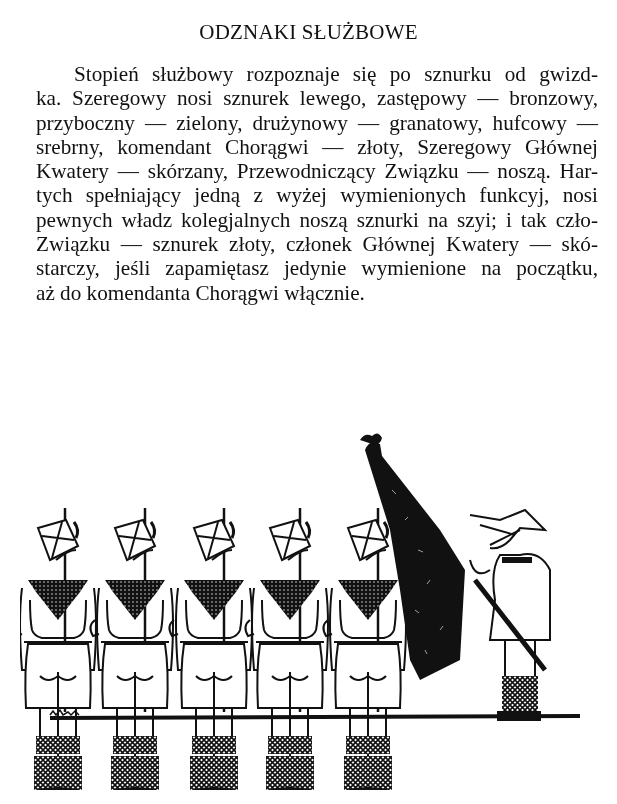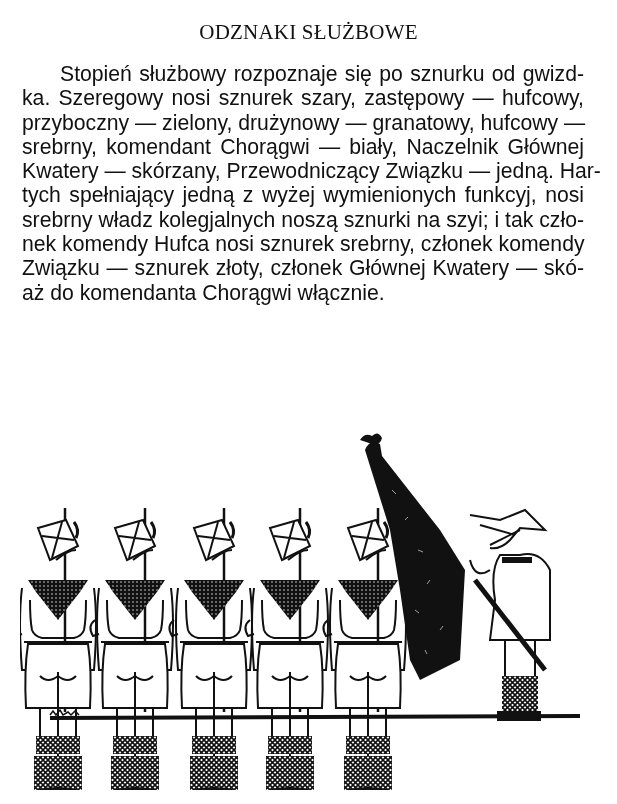--- a/index.html
+++ b/index.html
@@ -1,38 +1,38 @@
 <!DOCTYPE html>
 <html><head>
 <meta charset="utf-8">
 <style>
   html, body { margin:0; padding:0; background:#ffffff; }
   body { width:617px; height:804px; position:relative; overflow:hidden; font-family:"DejaVu Serif", "Liberation Serif", serif; color:#111; }
   .title { position:absolute; top:20px; left:0; width:617px; text-align:center; font-family:"Liberation Serif", serif; font-size:21px; letter-spacing:0.2px; }
-  .body-text { position:absolute; top:62px; left:22px; width:562px; font-family:Liberation Sans, sans-serif; font-size:21.2px; line-height:24.3px; }
+  .body-text { position:absolute; top:62px; left:36px; width:562px; font-family:Liberation Serif, serif; font-size:21.2px; line-height:24.3px; }
   .line { display:block; white-space:nowrap; text-align:justify; text-align-last:justify; height:24.3px; }
   .line.indent { padding-left:38px; }
   .line.last { text-align-last:left; }
   .illus { position:absolute; left:20px; top:430px; width:580px; height:360px; }
 </style>
 </head>
 <body>
 
 <div class="title">ODZNAKI SŁUŻBOWE</div>
 
 <div class="body-text">
   <span class="line indent">Stopień służbowy rozpoznaje się po sznurku od gwizd-</span>
-  <span class="line">ka. Szeregowy nosi sznurek szary, zastępowy — hufcowy,</span>
+  <span class="line">ka. Szeregowy nosi sznurek lewego, zastępowy — bronzowy,</span>
   <span class="line">przyboczny — zielony, drużynowy — granatowy, hufcowy —</span>
-  <span class="line">srebrny, komendant Chorągwi — biały, Naczelnik Głównej</span>
-  <span class="line">Kwatery — skórzany, Przewodniczący Związku — jedną. Har-</span>
+  <span class="line">srebrny, komendant Chorągwi — złoty, Szeregowy Głównej</span>
+  <span class="line">Kwatery — skórzany, Przewodniczący Związku — noszą. Har-</span>
   <span class="line">tych spełniający jedną z wyżej wymienionych funkcyj, nosi</span>
-  <span class="line">srebrny władz kolegjalnych noszą sznurki na szyi; i tak czło-</span>
-  <span class="line">nek komendy Hufca nosi sznurek srebrny, członek komendy</span>
+  <span class="line">pewnych władz kolegjalnych noszą sznurki na szyi; i tak czło-</span>
   <span class="line">Związku — sznurek złoty, członek Głównej Kwatery — skó-</span>
+  <span class="line">starczy, jeśli zapamiętasz jedynie wymienione na początku,</span>
   <span class="line last">aż do komendanta Chorągwi włącznie.</span>
 </div>
 
 <svg class="illus" viewBox="0 0 580 360" xmlns="http://www.w3.org/2000/svg">
   <defs>
     <pattern id="sock" width="5" height="5" patternUnits="userSpaceOnUse">
       <rect width="5" height="5" fill="#fff"></rect>
       <path d="M0 0 L5 5 M5 0 L0 5" stroke="#111" stroke-width="1.6"></path>
     </pattern>
     <pattern id="scarf" width="4" height="4" patternUnits="userSpaceOnUse">

